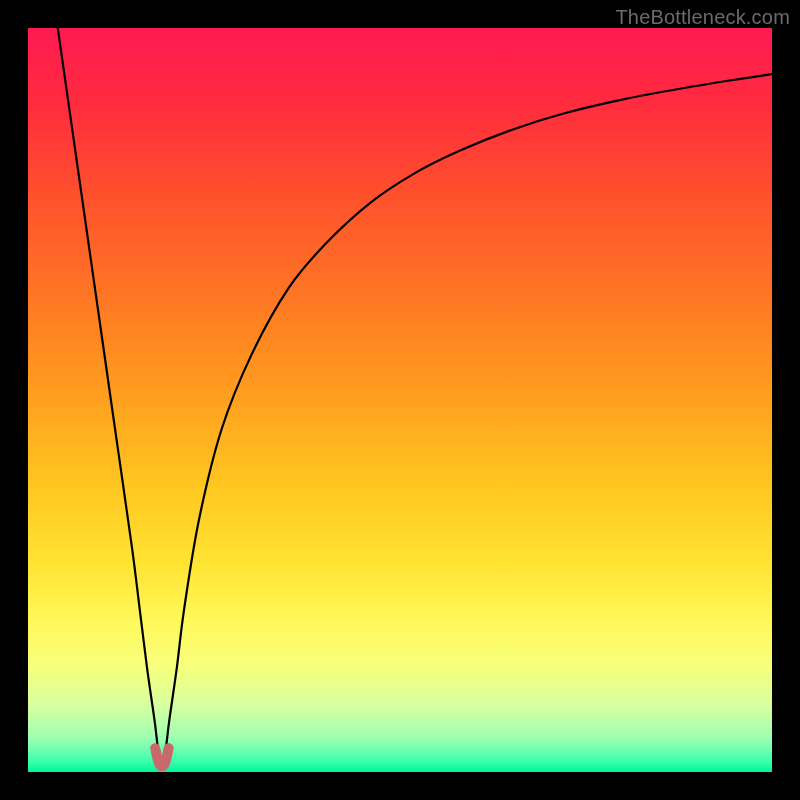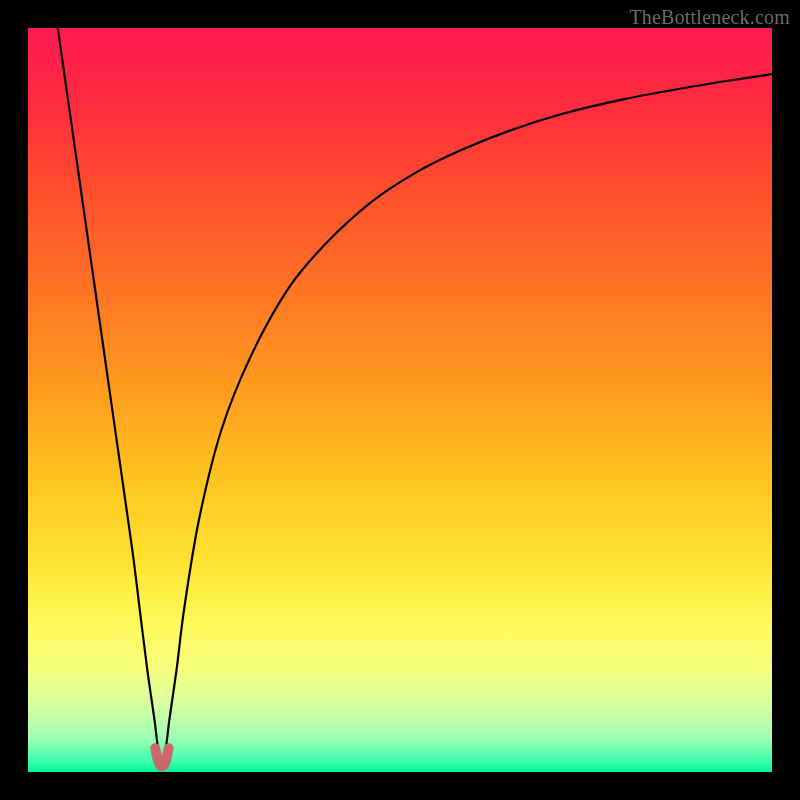--- a/index.html
+++ b/index.html
@@ -26,21 +26,21 @@
     overflow: hidden;
   }
   .watermark {
     position: absolute;
     top: 6px;
     right: 10px;
     color: #6b6b6b;
     font-size: 20px;
     font-weight: 500;
     letter-spacing: 0.2px;
-    font-family: Liberation Serif, serif;
+    font-family: Liberation Sans, sans-serif;
   }
 </style>
 </head>
 <body>
 
 <div class="frame">
   <div class="plot">
     <svg id="svg-plot" width="744" height="744" viewBox="0 0 744 744" preserveAspectRatio="none">
       <defs>
         <linearGradient id="bg-grad" x1="0" y1="0" x2="0" y2="1">

